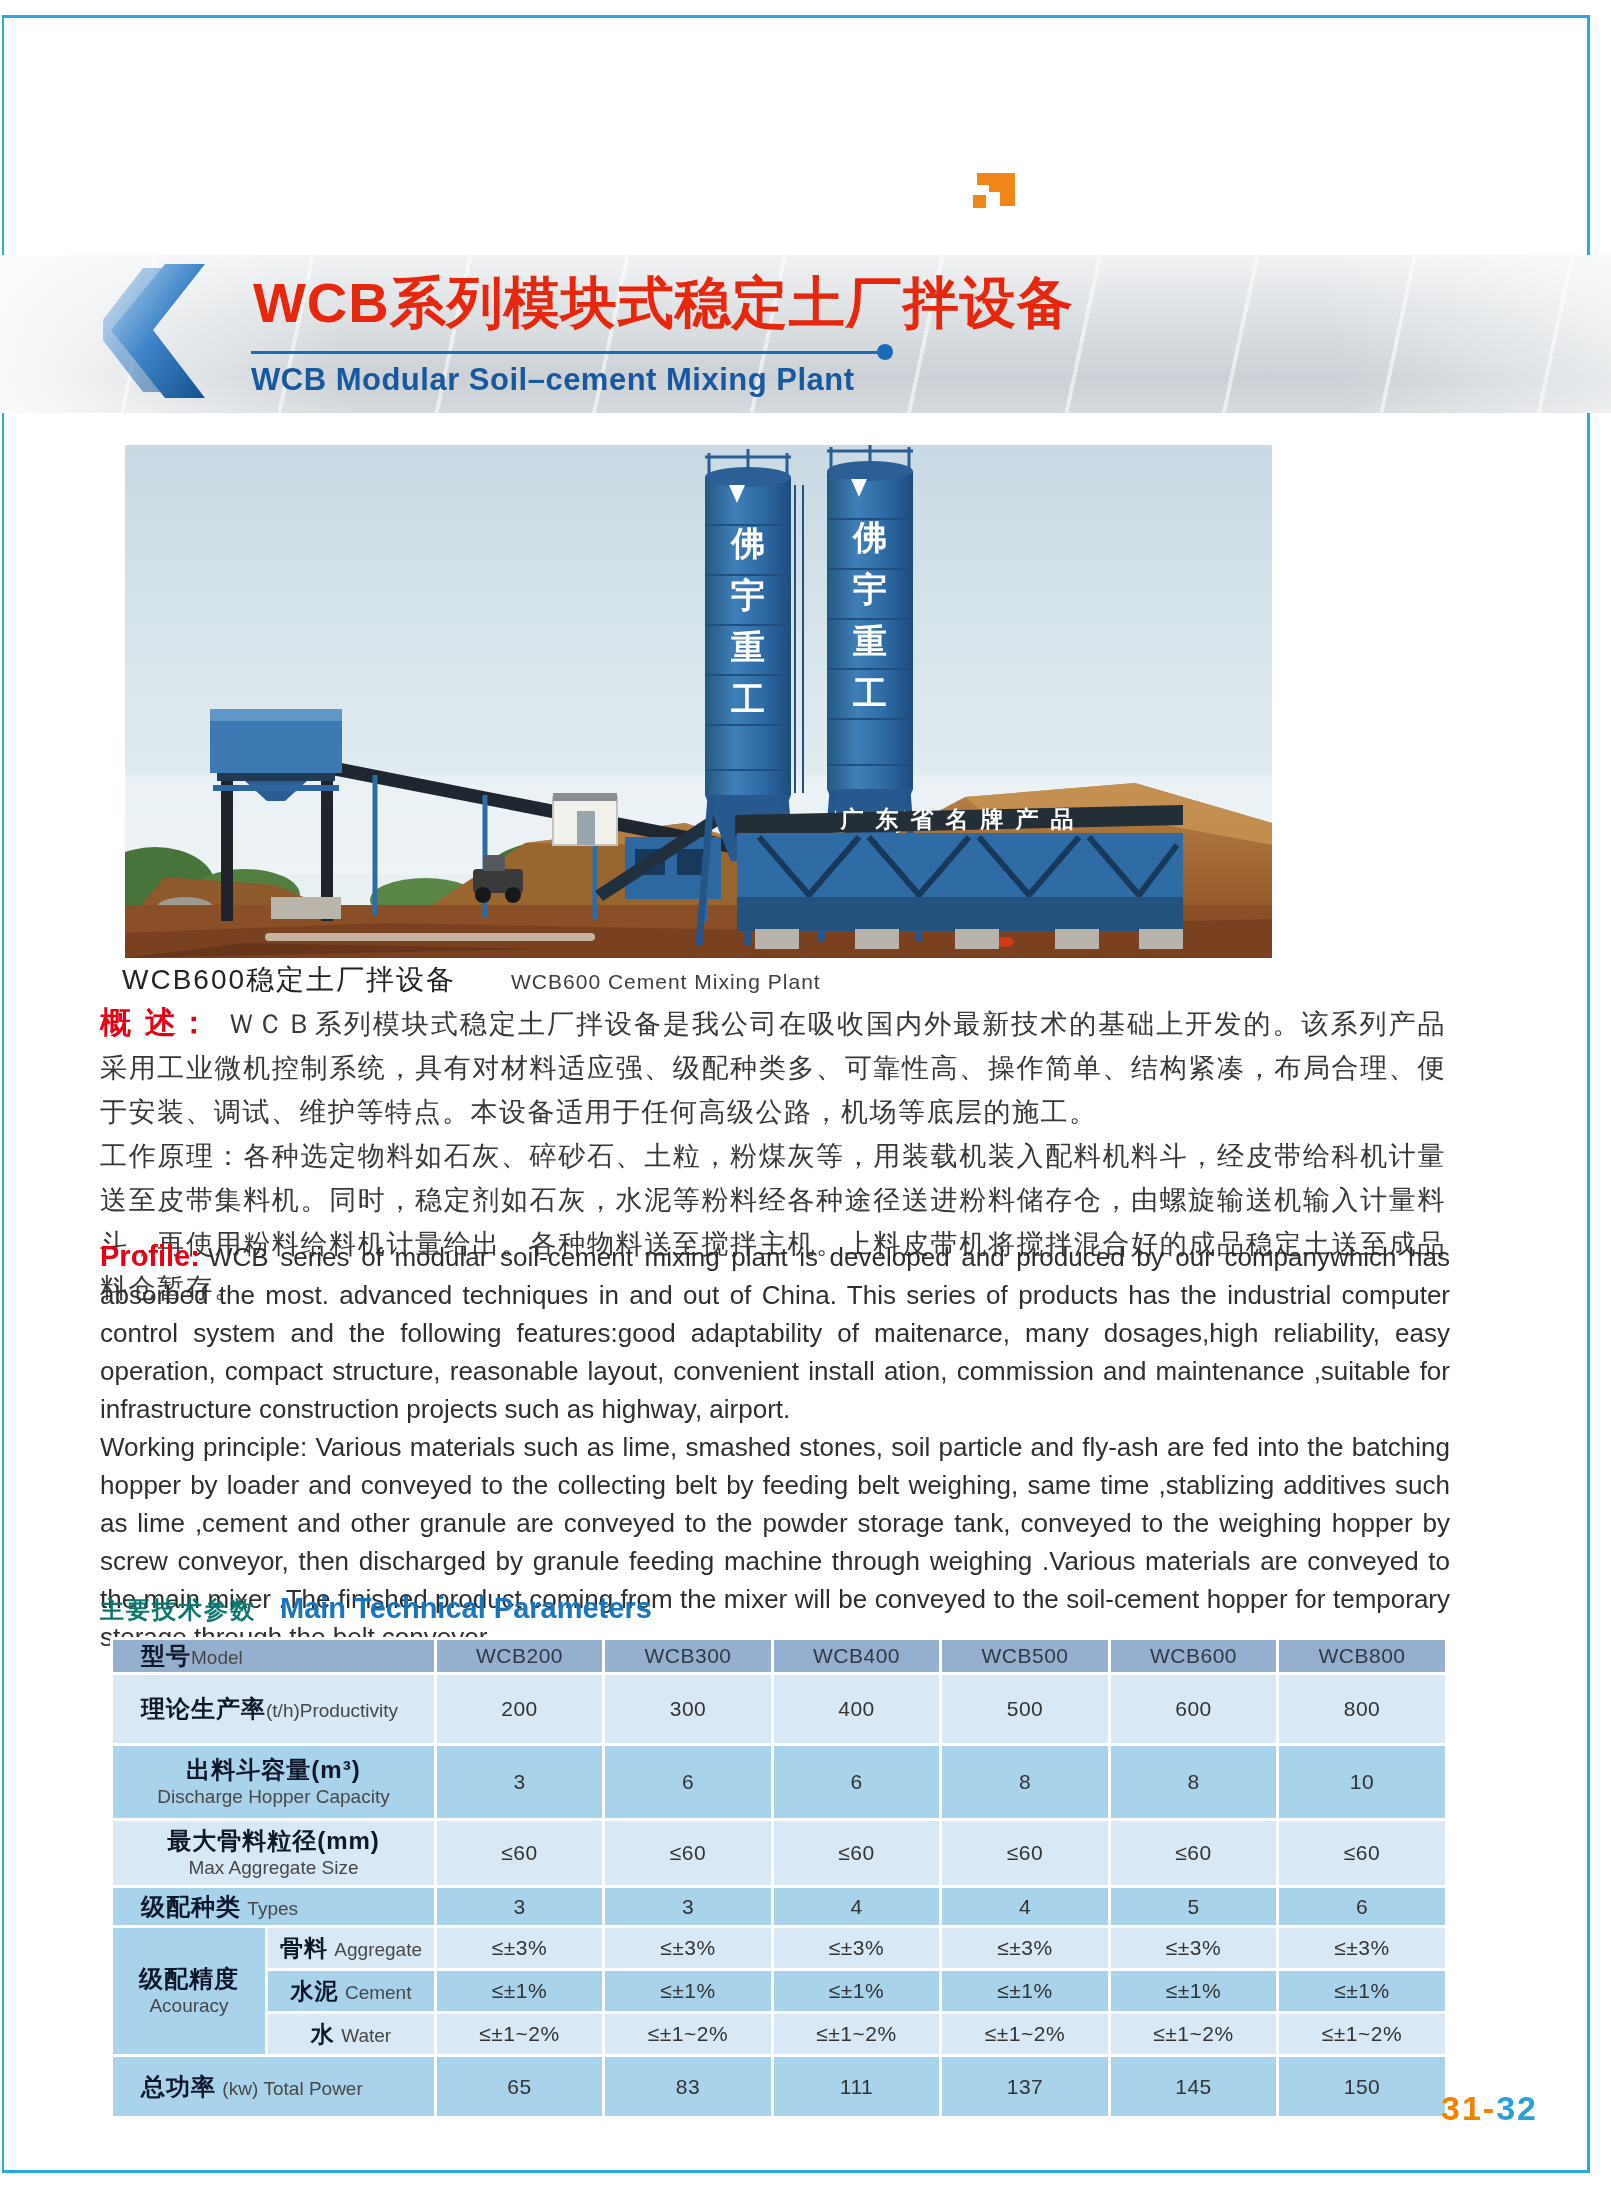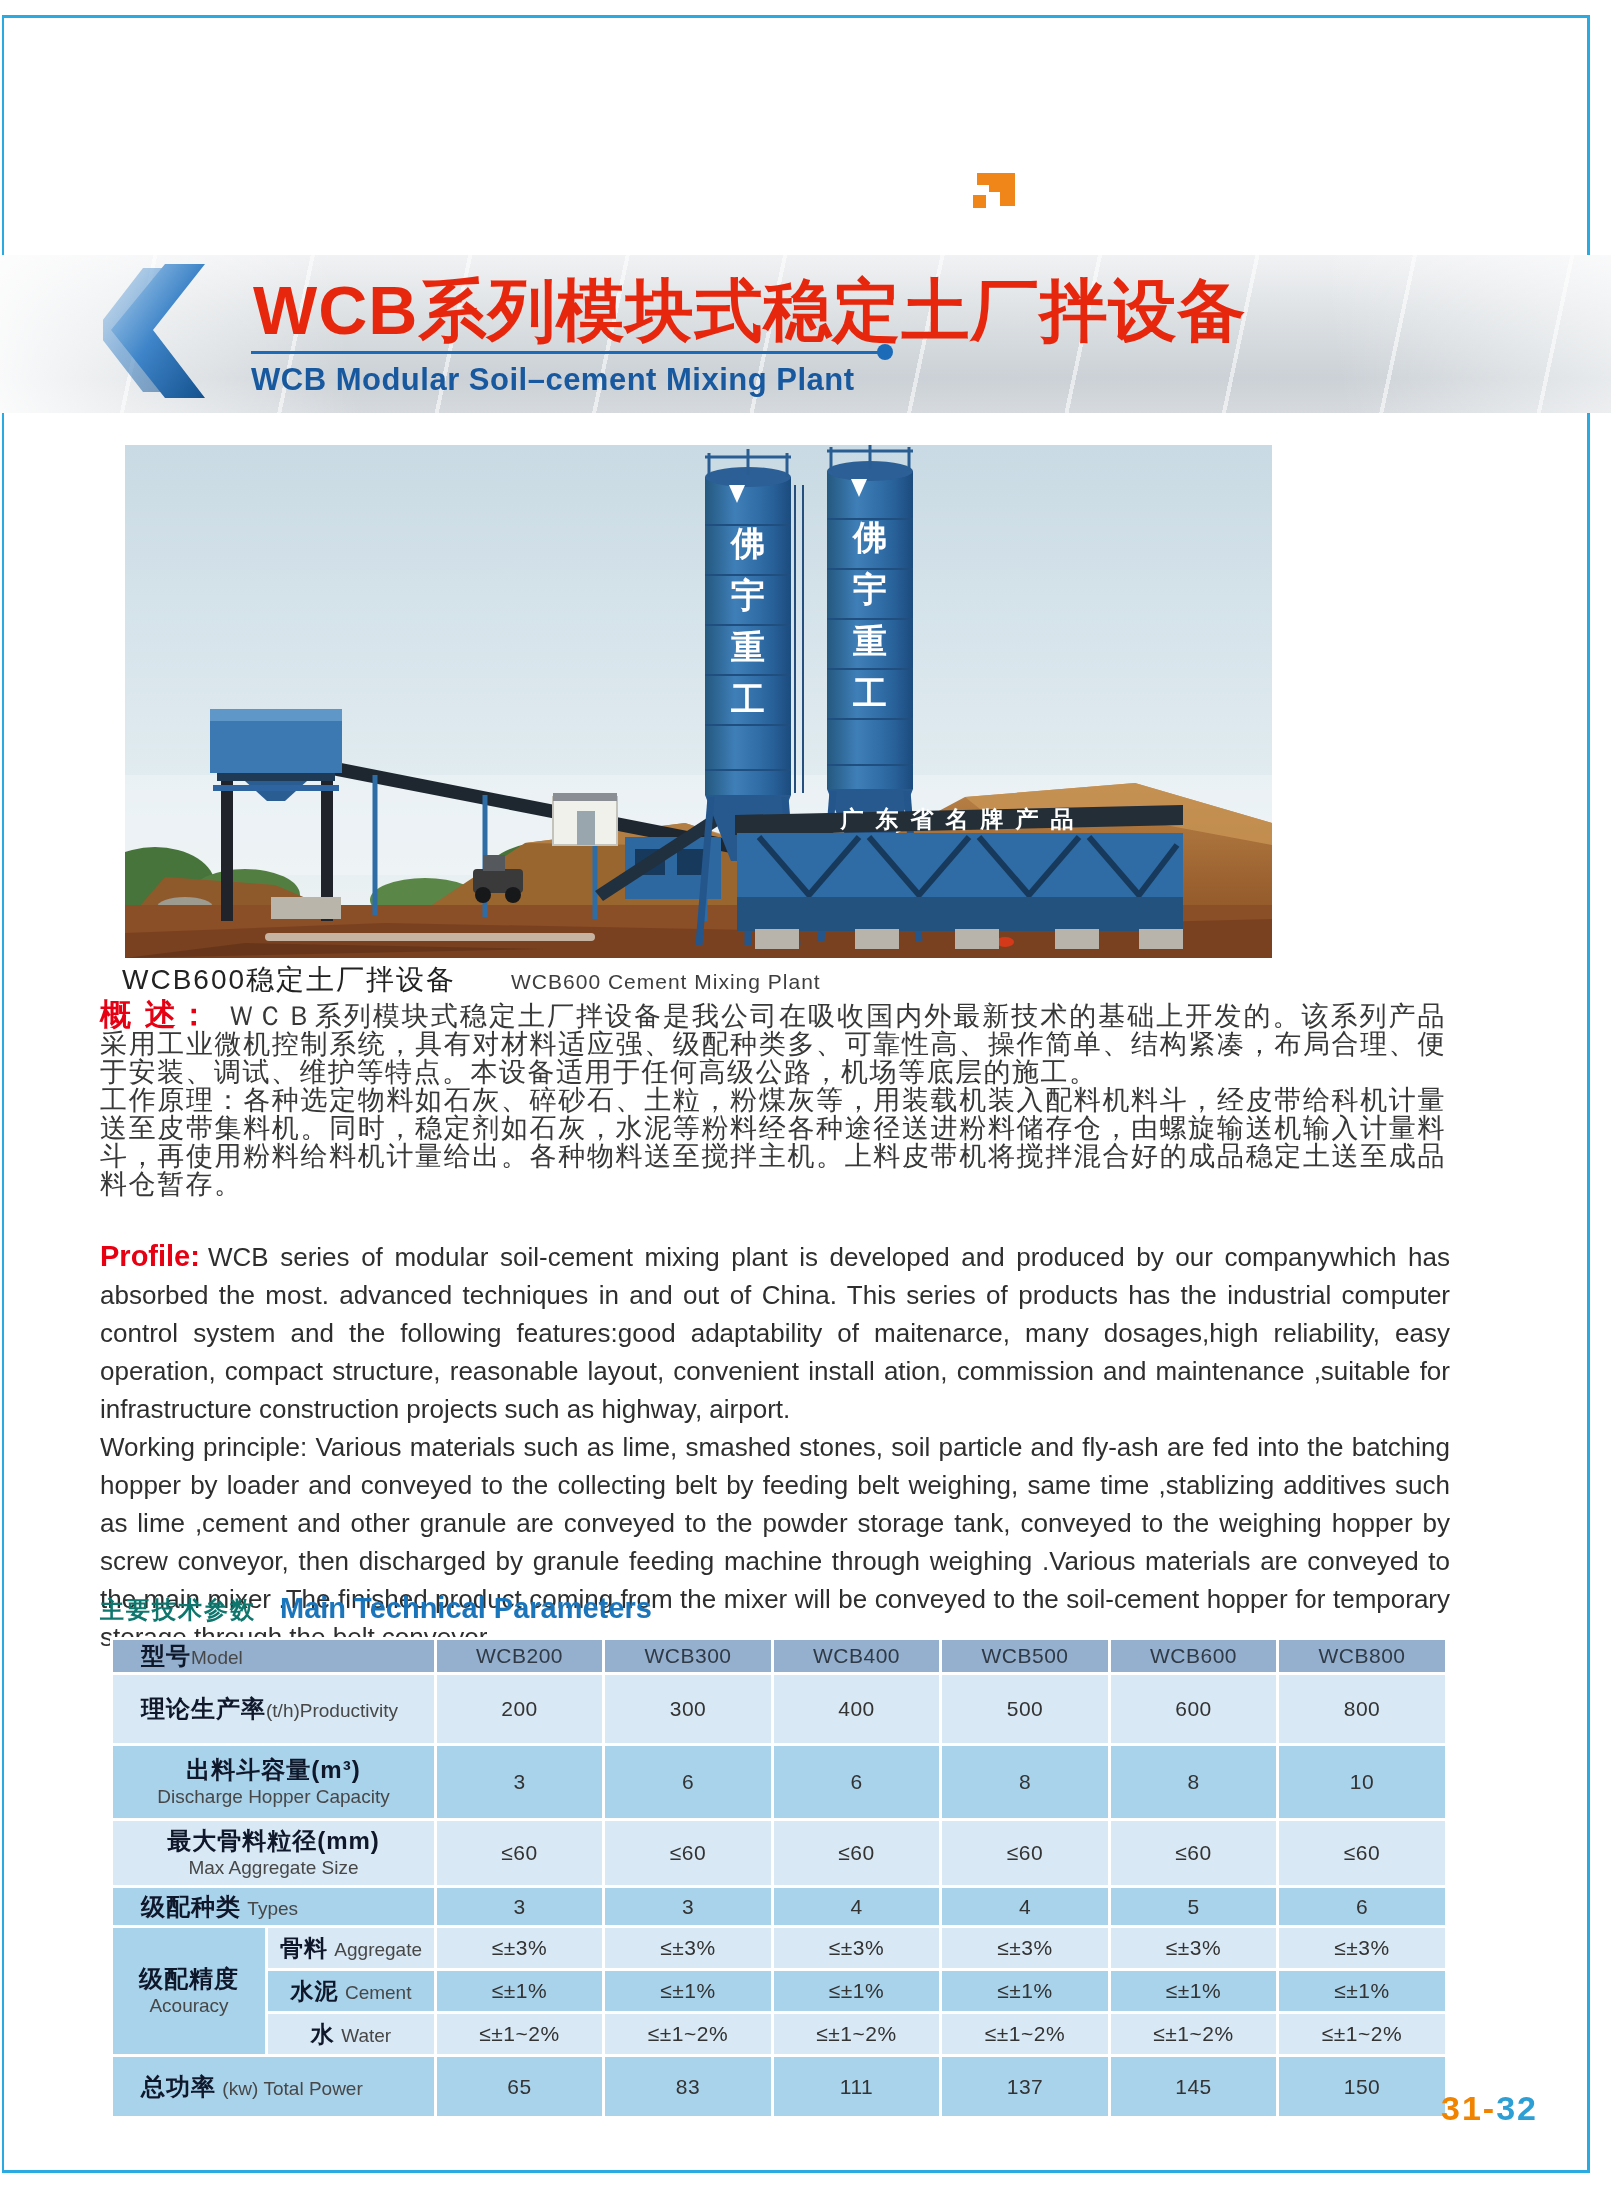--- a/index.html
+++ b/index.html
@@ -16,33 +16,33 @@
   .url-text{font-size:37px;color:#2A6FB5;letter-spacing:1px;}
   
   .banner{left:0;top:255px;width:1611px;height:158px;
     background:linear-gradient(180deg,#F1F2F4 0%,#DDE1E4 38%,#CBD1D6 78%,#D6DADE 100%);overflow:hidden;}
   .banner:before{content:"";position:absolute;inset:0;
     background:repeating-linear-gradient(102deg,rgba(255,255,255,0) 0 150px,rgba(255,255,255,.55) 150px 154px);}
   .banner:after{content:"";position:absolute;inset:0;
     background:linear-gradient(80deg,rgba(255,255,255,.9) 0%,rgba(255,255,255,0) 22%),
                linear-gradient(260deg,rgba(255,255,255,.6) 0%,rgba(255,255,255,0) 18%);}
   .chevrons{left:103px;top:262px;width:104px;height:140px;z-index:3;}
-  .banner-title{left:253px;top:266px;font-size:68px;font-weight:bold;color:#E7270D;letter-spacing:1px;z-index:3;white-space:nowrap;}
+  .banner-title{left:253px;top:266px;font-size:56px;font-weight:bold;color:#E7270D;letter-spacing:1px;z-index:3;white-space:nowrap;}
   .title-rule{left:251px;top:351px;width:632px;height:3px;background:#1C6BB8;z-index:3;}
   .title-dot{left:877px;top:344px;width:16px;height:16px;border-radius:50%;background:#1C6BB8;z-index:3;}
   .banner-sub{left:251px;top:362px;font-size:31px;font-weight:bold;color:#17589E;letter-spacing:.5px;z-index:3;white-space:nowrap;}
   
   .photo{left:125px;top:445px;width:1147px;height:513px;}
   .photo svg{display:block;width:100%;height:100%;}
   .caption{left:122px;top:961px;display:flex;align-items:baseline;gap:55px;white-space:nowrap;justify-content:center;}
   .cap-zh{font-size:28px;color:#222;letter-spacing:2px;}
   .cap-en{font-size:21px;color:#3E3E3E;letter-spacing:1px;}
   
   .cn-block{left:100px;top:1001px;width:1346px;}
-  .cn-block p{margin:0;font-size:27px;line-height:28px;color:#383838;letter-spacing:1.5px;text-align:justify;}
+  .cn-block p{margin:0;font-size:27px;line-height:44px;color:#383838;letter-spacing:1.5px;text-align:justify;}
   .redlab{color:#E60012;font-weight:bold;font-size:31px;margin-right:16px;letter-spacing:2px;}
   
   .en-block{left:100px;top:1237px;width:1350px;}
   .en-block p{margin:0;font-size:26px;line-height:38px;color:#2E2E2E;text-align:justify;}
   .redlab2{color:#E60012;font-weight:bold;font-size:29px;margin-right:8px;}
   
   .params-heading{left:100px;top:1592px;display:flex;align-items:baseline;gap:24px;white-space:nowrap;}
   .ph-zh{font-size:24px;font-weight:bold;color:#0f766e;letter-spacing:2px;}
   .ph-en{font-size:29px;font-weight:bold;color:#1B75BB;}
   

